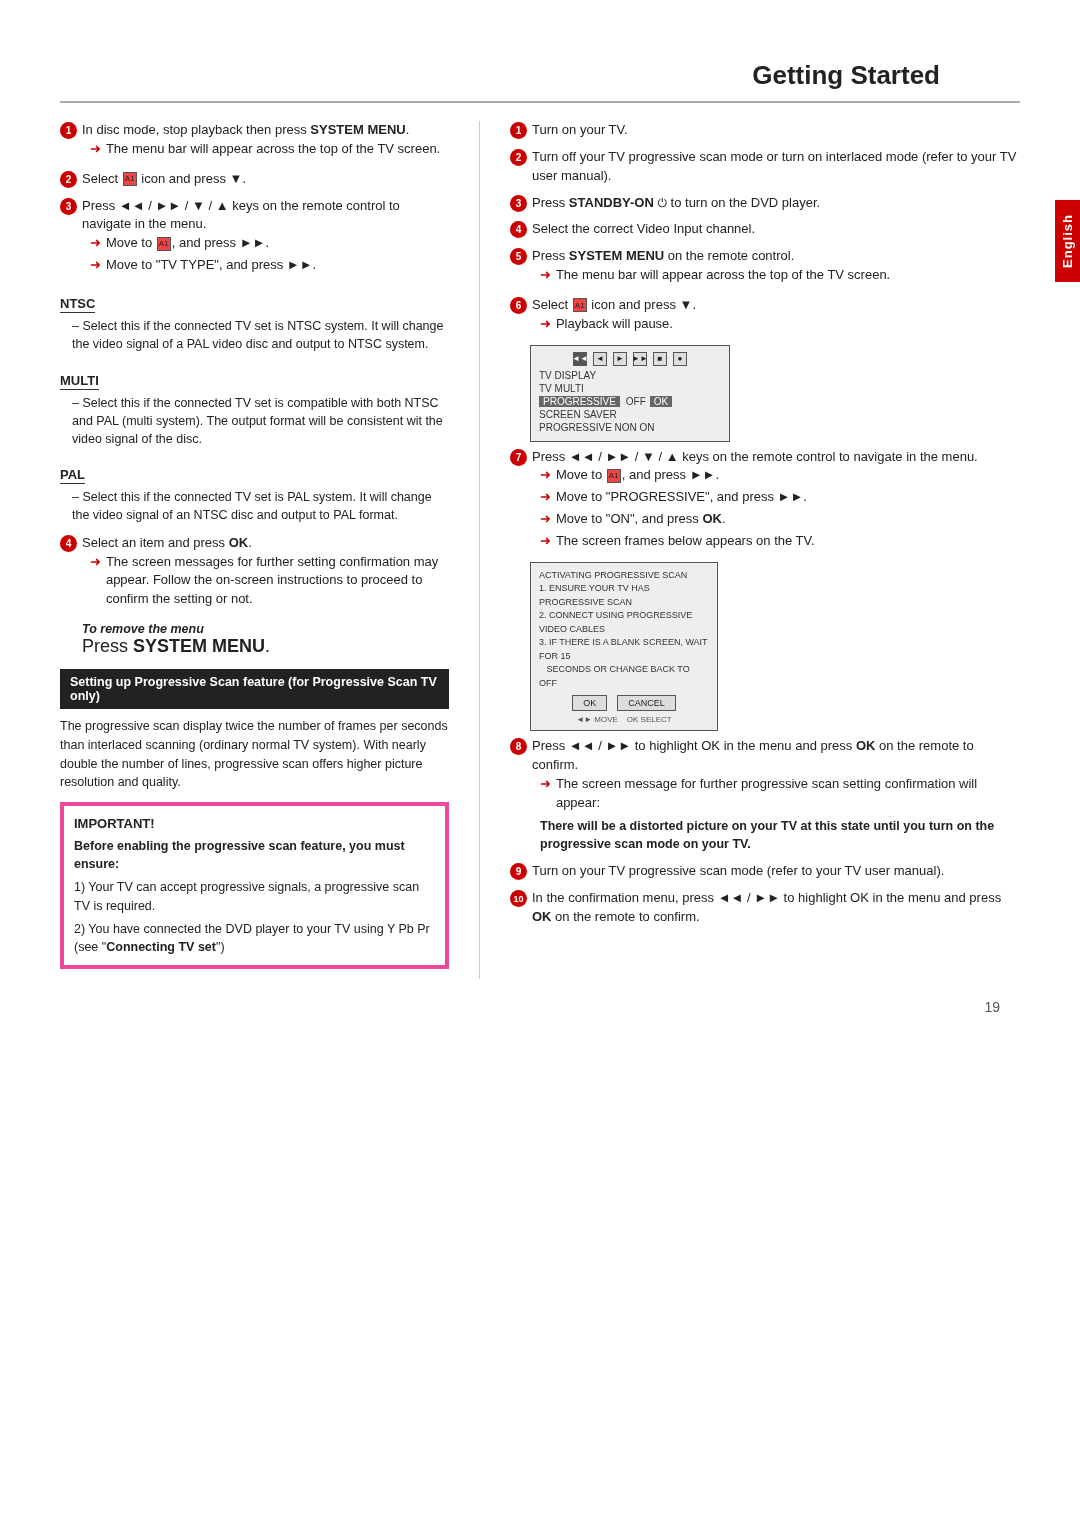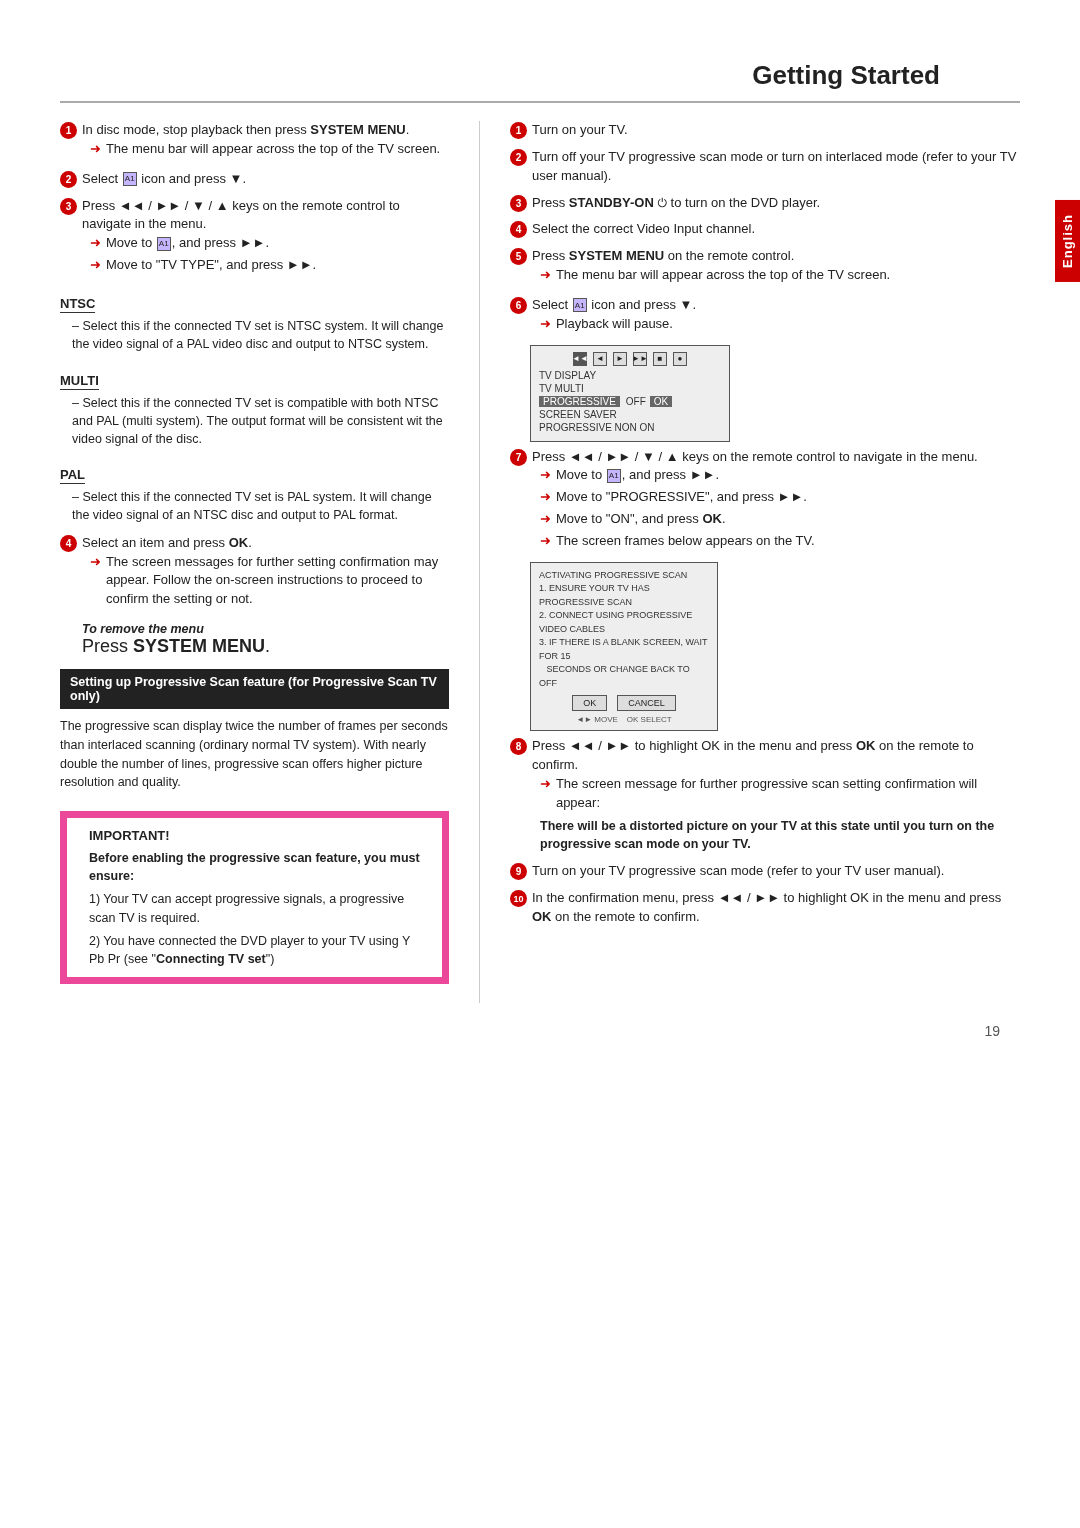--- a/index.html
+++ b/index.html
@@ -101,23 +101,23 @@
     }
     .highlight-box {
       background: #222;
       color: #fff;
       font-weight: bold;
       font-size: 12.5px;
       padding: 6px 10px;
       margin: 12px 0 8px 0;
     }
     .info-box {
-      border: 7px solid #ec4899;
-      padding: 8px 22px;
-      margin: 19px 0;
+      border: 4px solid #ec4899;
+      padding: 8px 10px;
+      margin: 10px 0;
       font-size: 12.5px;
       line-height: 1.5;
     }
     .important-header {
       font-weight: bold;
       font-size: 13px;
       margin-bottom: 3px;
     }
     .screen-sim {
       border: 1px solid #555;
@@ -198,21 +198,21 @@
       font-size: 8px;
       color: #555;
     }
     .icon-inline {
       display: inline-flex;
       align-items: center;
       justify-content: center;
       width: 14px;
       height: 14px;
       border: 1px solid #555;
-      background: #c4b5fd;
+      background: #ef4444;
       font-size: 8px;
       vertical-align: middle;
       margin: 0 1px;
     }
     .page-num {
       text-align: right;
       padding: 20px 80px 0 0;
       font-size: 14px;
       color: #555;
     }

